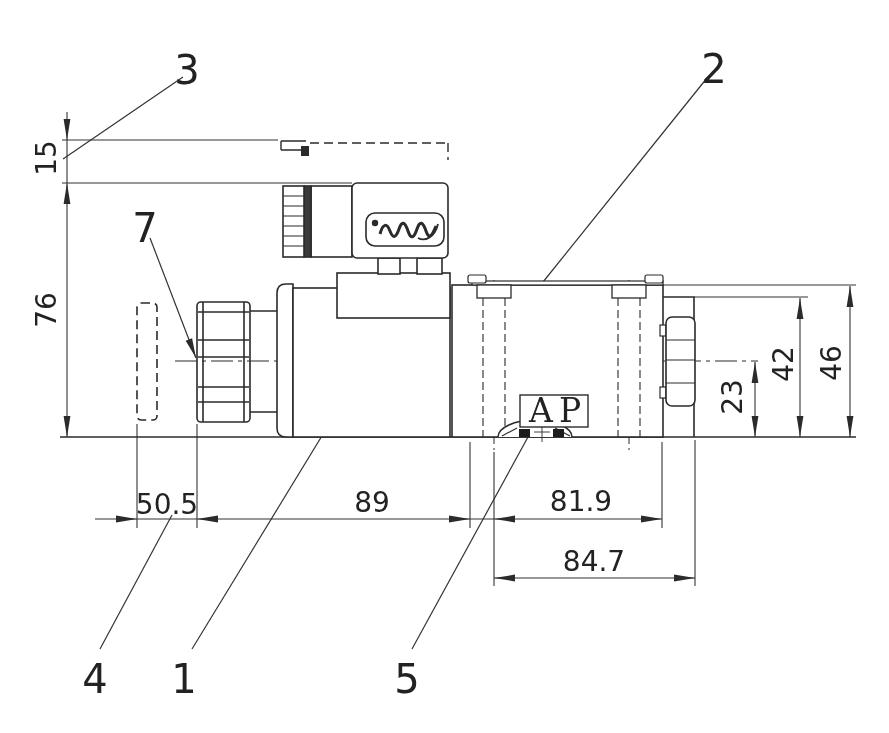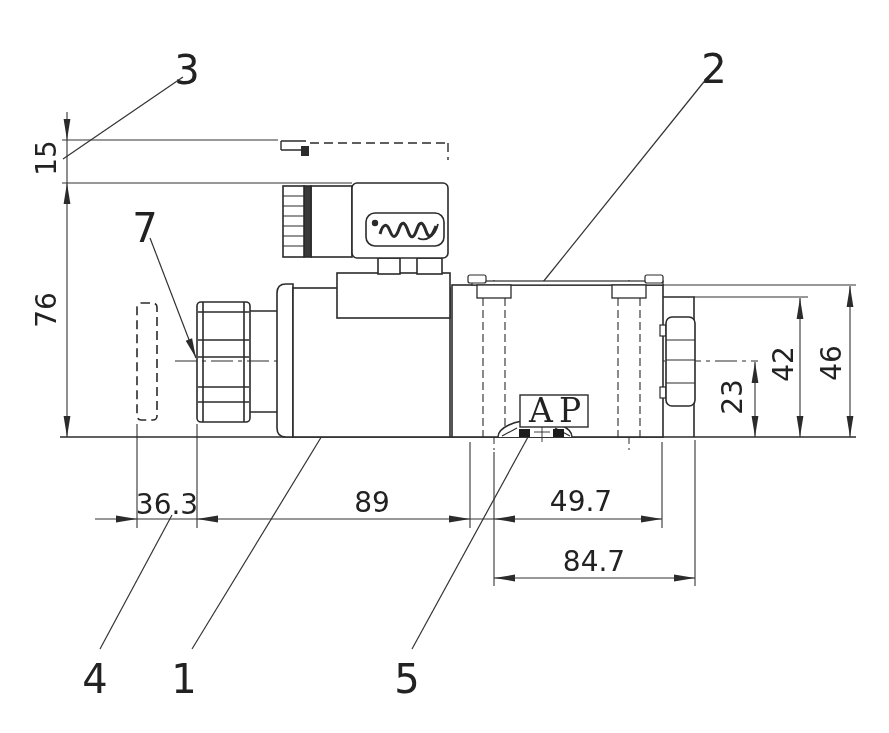--- a/index.html
+++ b/index.html
@@ -162,23 +162,23 @@
 
   <span class="txt callout" style="left:187px;top:70px">3</span>
   <span class="txt callout" style="left:714px;top:69px">2</span>
   <span class="txt callout" style="left:145px;top:228px">7</span>
   <span class="txt callout" style="left:95px;top:679px">4</span>
   <span class="txt callout" style="left:184px;top:679px">1</span>
   <span class="txt callout" style="left:407px;top:679px">5</span>
 
   <span class="txt dim vert" style="left:47px;top:158px">15</span>
   <span class="txt dim vert" style="left:47px;top:310px">76</span>
-  <span class="txt dim" style="left:167px;top:505px">36.3</span>
+  <span class="txt dim" style="left:167px;top:505px">50.5</span>
   <span class="txt dim" style="left:372px;top:503px">89</span>
-  <span class="txt dim" style="left:581px;top:502px">49.7</span>
+  <span class="txt dim" style="left:581px;top:502px">81.9</span>
   <span class="txt dim" style="left:594px;top:562px">84.7</span>
   <span class="txt dim vert" style="left:733px;top:397px">23</span>
   <span class="txt dim vert" style="left:784px;top:364px">42</span>
   <span class="txt dim vert" style="left:832px;top:363px">46</span>
 
   <span class="txt port" style="left:541px;top:410px">A</span>
   <span class="txt port" style="left:570px;top:410px">P</span>
 </div>
 
 </body></html>

